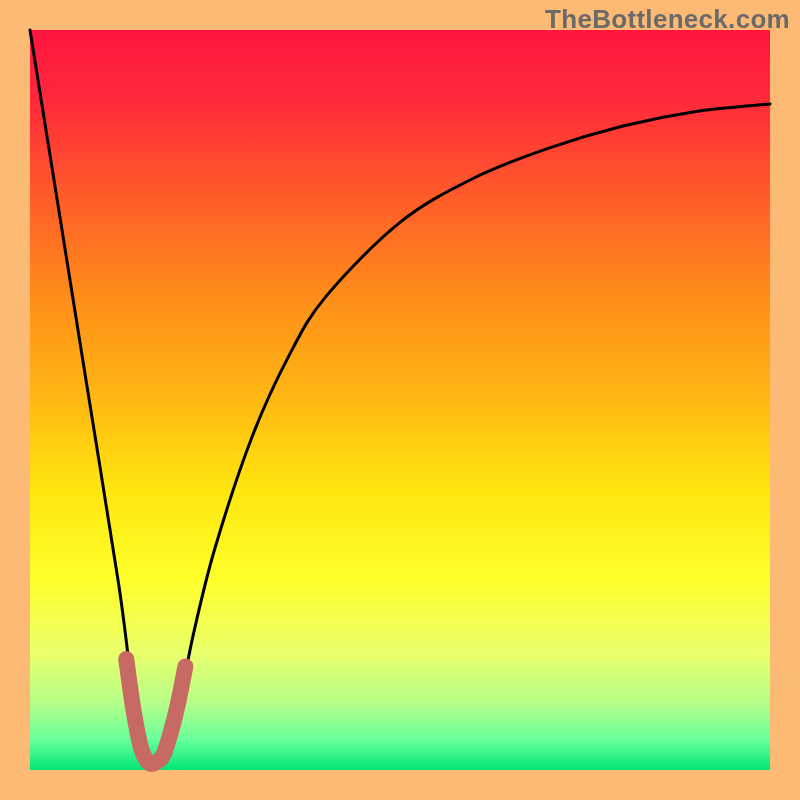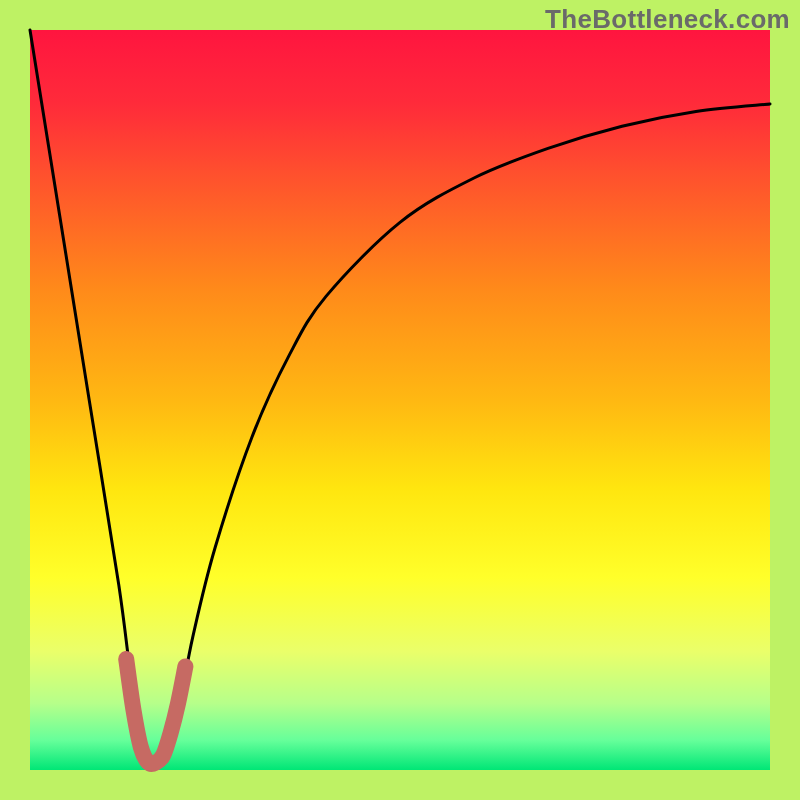--- a/index.html
+++ b/index.html
@@ -5,21 +5,21 @@
   html, body {
     margin: 0;
     padding: 0;
     width: 800px;
     height: 800px;
     overflow: hidden;
   }
   .frame {
     width: 800px;
     height: 800px;
-    background: #bef264;
+    background: #fdba74;
     position: relative;
   }
   .watermark {
     position: absolute;
     top: 4px;
     right: 10px;
     color: #6a6a6a;
     font-family: Arial, Helvetica, sans-serif;
     font-size: 26px;
     font-weight: 600;

